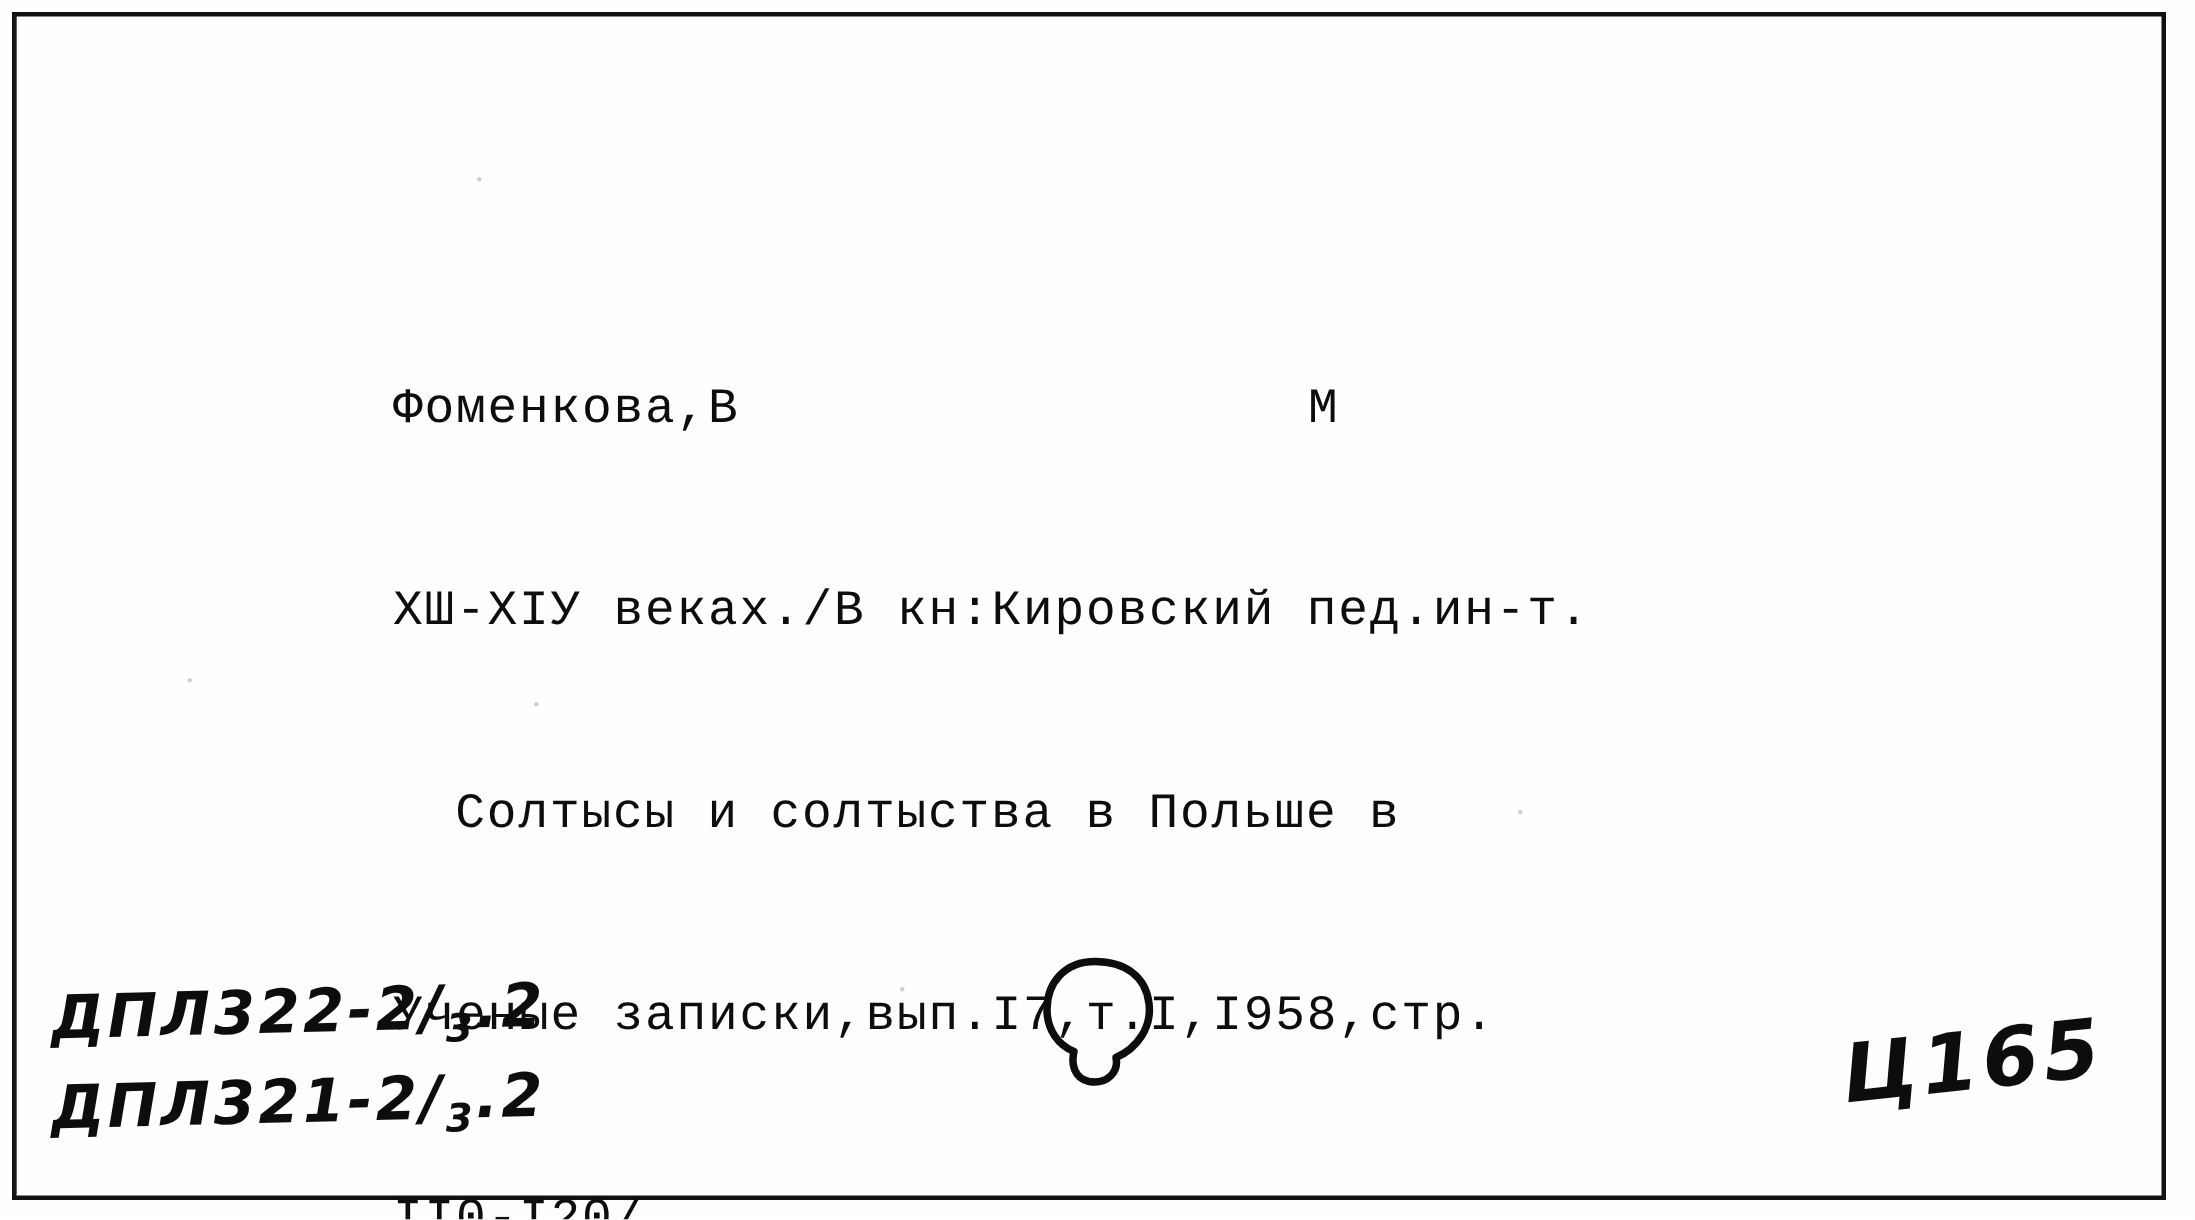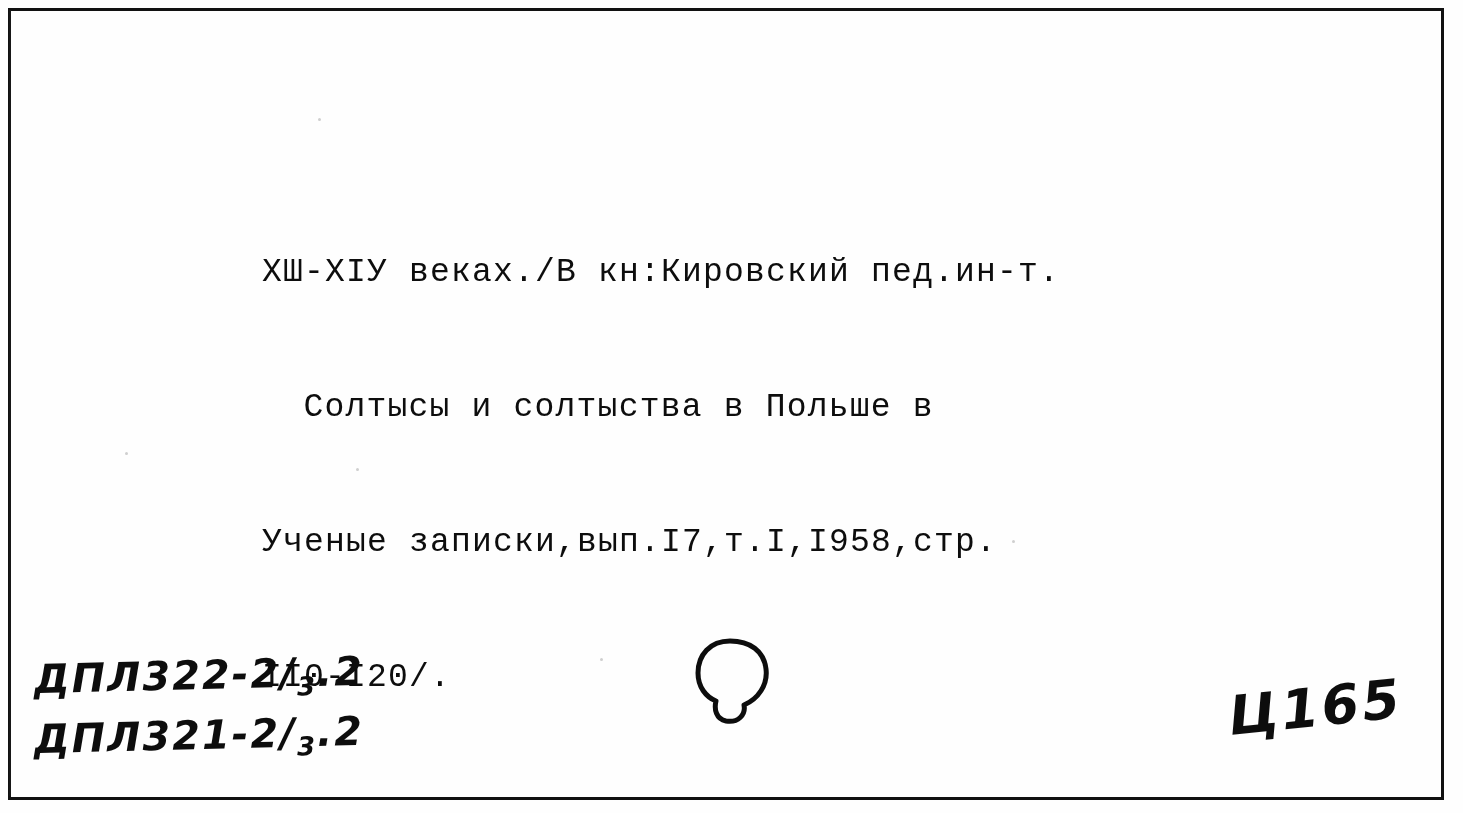--- a/index.html
+++ b/index.html
@@ -129,20 +129,21 @@
   }
 </style>
 </head>
 <body>
 
 <div class="card">
 
   <div class="card-border"></div>
 
   <div class="typed">
+    <span class="line line-author"><span>Фоменкова,В</span><span class="initial-m">М</span></span>
     <span class="line">ХШ-ХIУ веках./В кн:Кировский пед.ин-т.</span>
     <span class="line indent">Солтысы и солтыства в Польше в</span>
     <span class="line">Ученые записки,вып.I7,т.I,I958,стр.</span>
     <span class="line">II0-I20/.</span>
   </div>
 
   <div class="hand hand-code-1"><span>ДПЛ322-2</span>/<span class="hand-frac">3</span><span>.2</span></div>
 
   <div class="hand hand-code-2"><span>ДПЛ321-2</span>/<span class="hand-frac">3</span><span>.2</span></div>
 

